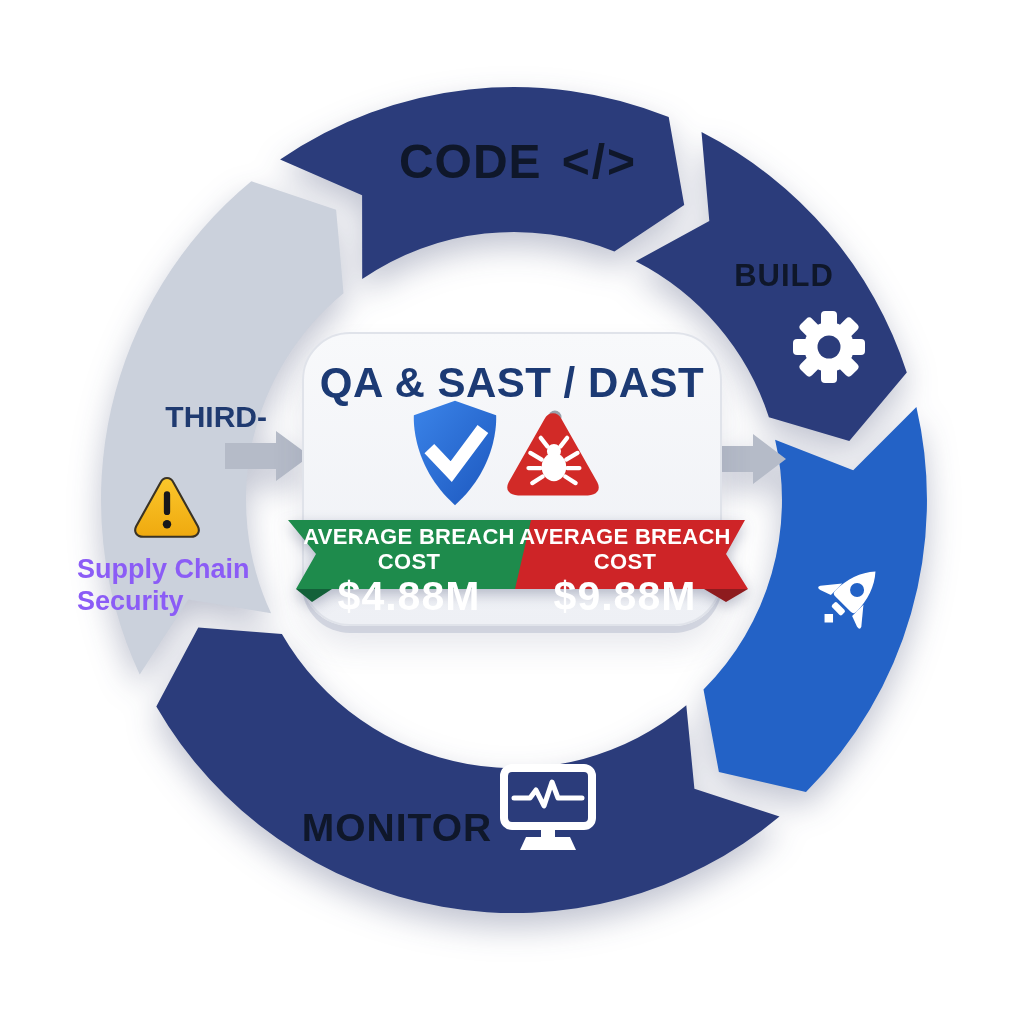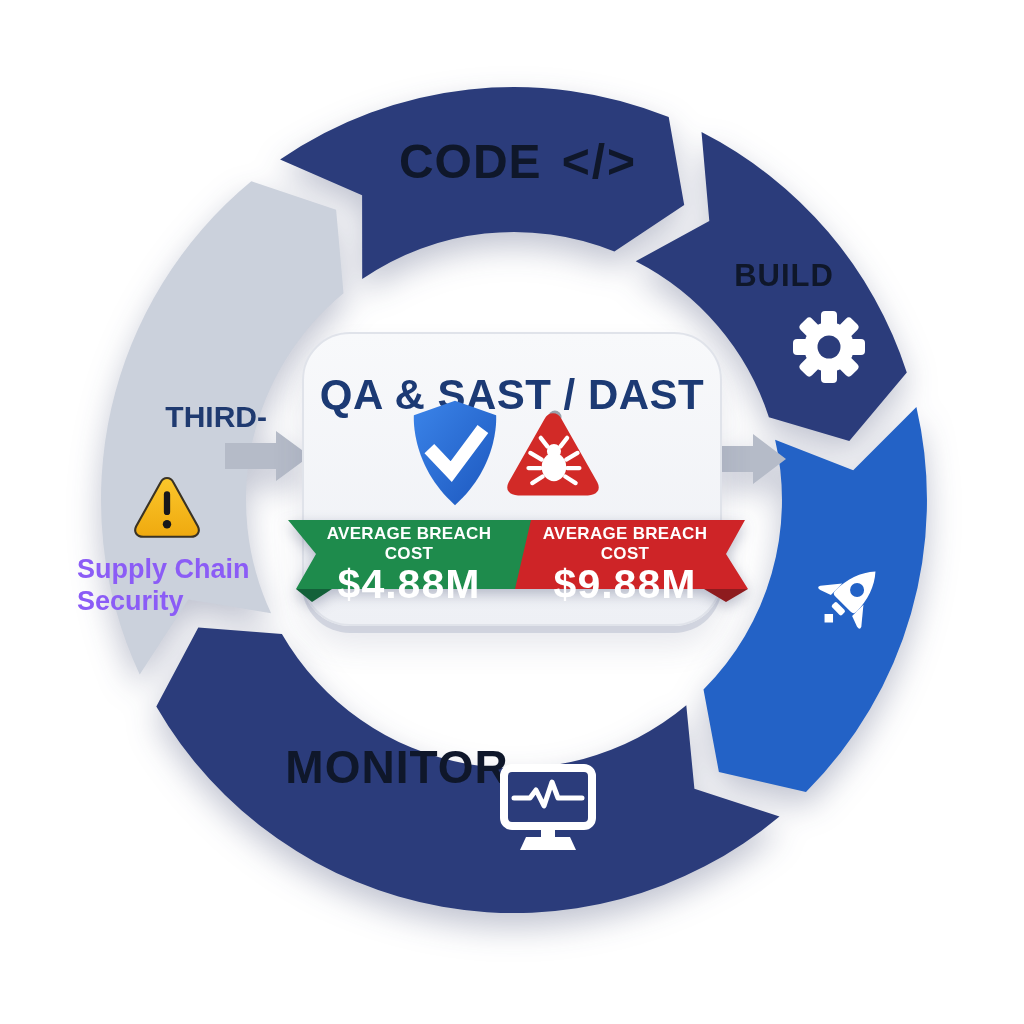--- a/index.html
+++ b/index.html
@@ -10,45 +10,45 @@
   svg{display:block;}
   #ring-svg{position:absolute;left:0;top:0;z-index:1;
     filter:drop-shadow(0 14px 16px rgba(30,40,85,0.28));}
   
   .ring-label{position:absolute;z-index:4;color:#0f172a;font-weight:700;
     text-align:center;letter-spacing:1px;white-space:nowrap;}
   .code-label{left:358px;top:134px;width:320px;font-size:48px;}
   .code-glyph{margin-left:20px;letter-spacing:2px;}
   .build-label{left:684px;top:258px;width:200px;font-size:31px;}
   .deploy-label{left:716px;top:649px;width:200px;font-size:39px;}
-  .monitor-label{left:277px;top:740px;width:240px;font-size:46px;}
+  .monitor-label{left:277px;top:806px;width:240px;font-size:39px;}
   .icon-abs{position:absolute;z-index:4;}
   .gear-pos{left:791px;top:309px;}
   .rocket-pos{left:804px;top:551px;}
   .monitor-pos{left:500px;top:764px;}
   .warning-pos{left:132px;top:472px;}
   .shield-pos{left:405px;top:398px;z-index:3;}
   .bug-pos{left:503px;top:404px;z-index:3;}
   
   .third-label{position:absolute;z-index:4;left:77px;top:398px;width:190px;
     text-align:right;color:#1F3A70;font-weight:700;font-size:30px;line-height:1.25;}
   .supply-label{position:absolute;z-index:4;left:77px;top:553px;width:190px;
     text-align:left;color:#8b5cf6;font-weight:700;font-size:27px;line-height:1.2;}
   
   .center-panel{position:absolute;z-index:2;left:302px;top:332px;width:420px;height:294px;
     border-radius:48px;background:linear-gradient(180deg,#f8f9fb 0%,#eef0f5 100%);
     border:2px solid #e0e3ea;box-sizing:border-box;
     box-shadow:0 7px 0 rgba(186,192,207,0.55),0 20px 32px rgba(55,65,110,0.12);}
-  .panel-title{margin-top:37px;text-align:center;color:#1C3A74;font-weight:700;
+  .panel-title{margin-top:25px;text-align:center;color:#1C3A74;font-weight:700;
     font-size:42px;letter-spacing:0.5px;}
   
   #ribbon-svg{position:absolute;z-index:3;left:280px;top:516px;
     filter:drop-shadow(0 5px 7px rgba(40,50,90,0.30));}
   .ribbon-text{position:absolute;z-index:5;width:212px;text-align:center;color:#ffffff;}
-  .ribbon-text .rb-heading{font-weight:700;font-size:17px;letter-spacing:0.3px;line-height:1.15;}
+  .ribbon-text .rb-heading{font-weight:700;font-size:22px;letter-spacing:0.3px;line-height:1.15;}
   .ribbon-text .rb-value{font-weight:700;font-size:41px;letter-spacing:1px;line-height:1.0;margin-top:1px;}
   .ribbon-green{left:303px;top:524px;}
   .ribbon-red{left:519px;top:524px;}
 </style>
 </head>
 <body>
 
 <div class="stage">
 
   <svg id="ring-svg" width="1024" height="1024" viewBox="0 0 1024 1024">

